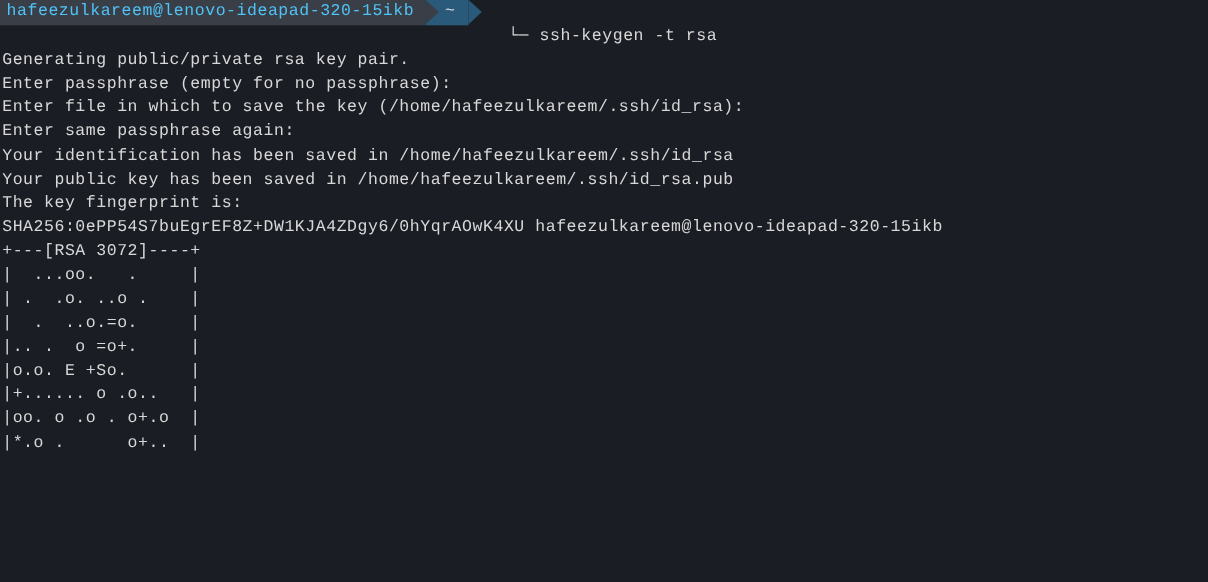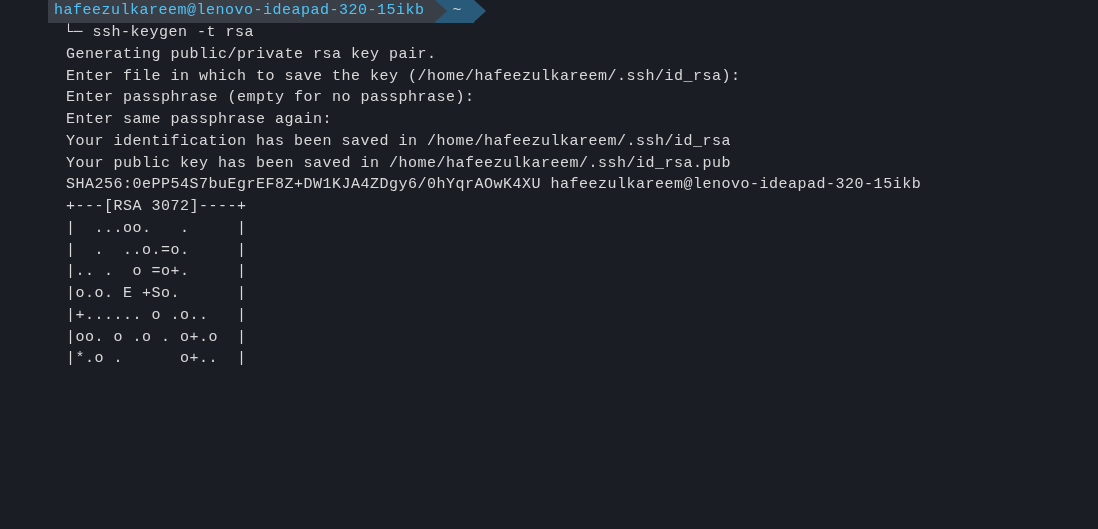--- a/index.html
+++ b/index.html
@@ -13,21 +13,20 @@
       font-size: 15px;
       line-height: 1.45;
       color: #d8d8d8;
       width: 1098px;
       height: 529px;
       overflow: hidden;
       letter-spacing: 0.5px;
     }
     .terminal {
       padding: 0;
-      margin-left: 48px;
     }
     .prompt-line {
       display: flex;
       align-items: center;
       height: 22px;
     }
     .prompt-user {
       background-color: #3a3f47;
       color: #4fc3f7;
       padding: 1px 10px 1px 6px;
@@ -57,56 +56,59 @@
       width: 0;
       height: 0;
       border-top: 11px solid transparent;
       border-bottom: 11px solid transparent;
       border-left: 12px solid #2a5a7a;
       display: inline-block;
     }
     .command-line {
       color: #d8d8d8;
       padding-left: 2px;
+      text-align: center;
     }
     .tree-char {
       color: #d8d8d8;
       padding-left: 14px;
     }
     .cmd-text {
       color: #d8d8d8;
     }
     .output-line {
       color: #d8d8d8;
       white-space: pre;
-      padding-left: 18px;
+      padding-left: 2px;
     }
   </style>
 </head>
 <body>
 
 <div class="terminal">
   <div class="prompt-line">
     <span class="prompt-user">hafeezulkareem@lenovo-ideapad-320-15ikb</span>
     <span class="prompt-arrow1"></span>
     <span class="prompt-path-bg">~</span>
     <span class="prompt-arrow2"></span>
   </div>
   <div class="command-line">
     <span class="tree-char">└─</span>
     <span class="cmd-text">ssh-keygen -t rsa</span>
   </div>
   <div class="output-line">Generating public/private rsa key pair.</div>
+  <div class="output-line">Enter passphrase (empty for no passphrase):</div>
   <div class="output-line">Enter file in which to save the key (/home/hafeezulkareem/.ssh/id_rsa):</div>
-  <div class="output-line">Enter passphrase (empty for no passphrase):</div>
   <div class="output-line">Enter same passphrase again:</div>
   <div class="output-line">Your identification has been saved in /home/hafeezulkareem/.ssh/id_rsa</div>
   <div class="output-line">Your public key has been saved in /home/hafeezulkareem/.ssh/id_rsa.pub</div>
+  <div class="output-line">The key fingerprint is:</div>
   <div class="output-line">SHA256:0ePP54S7buEgrEF8Z+DW1KJA4ZDgy6/0hYqrAOwK4XU hafeezulkareem@lenovo-ideapad-320-15ikb</div>
   <div class="output-line">+---[RSA 3072]----+</div>
   <div class="output-line">|  ...oo.   .     |</div>
+  <div class="output-line">| .  .o. ..o .    |</div>
   <div class="output-line">|  .  ..o.=o.     |</div>
   <div class="output-line">|.. .  o =o+.     |</div>
   <div class="output-line">|o.o. E +So.      |</div>
   <div class="output-line">|+...... o .o..   |</div>
   <div class="output-line">|oo. o .o . o+.o  |</div>
   <div class="output-line">|*.o .      o+..  |</div>
 </div>
 
 </body></html>

